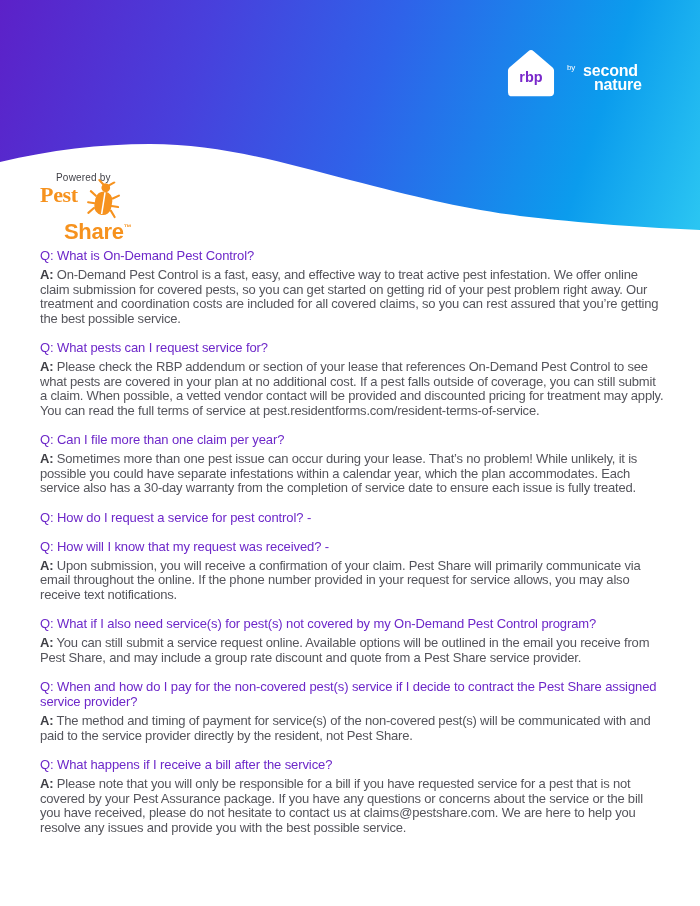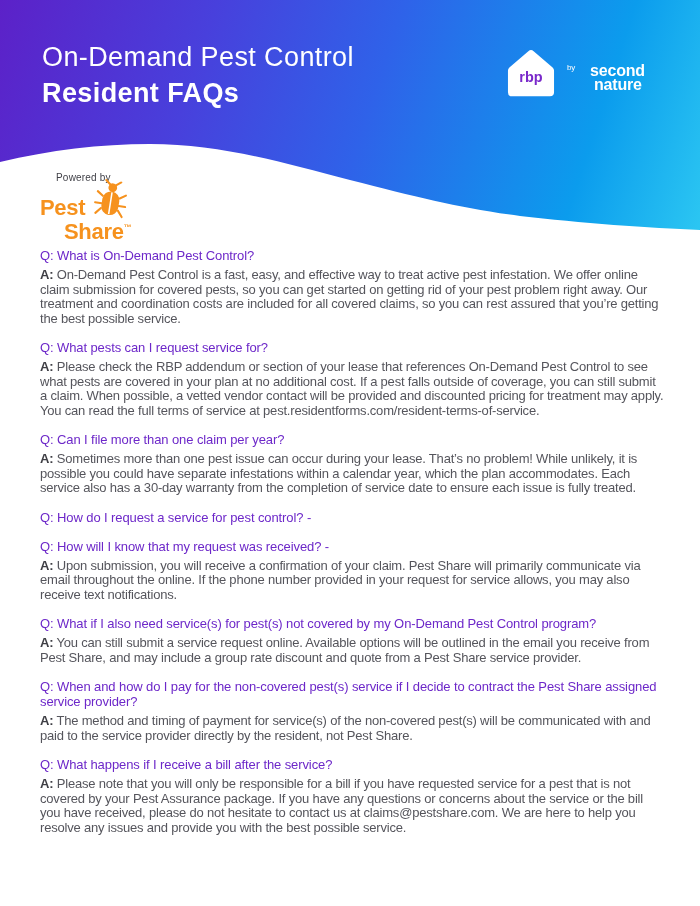--- a/index.html
+++ b/index.html
@@ -51,37 +51,37 @@
     align-items: center;
   }
   .rbp-badge { width: 56px; height: 56px; display: block; }
   .sn-text {
     margin-left: 8px;
     color: #ffffff;
     line-height: 15px;
     letter-spacing: -0.2px;
     white-space: nowrap;
   }
-  .sn-by { font-size: 8px; font-weight: 400; vertical-align: 6px; margin-right: 15px; }
+  .sn-by { font-size: 8px; font-weight: 400; vertical-align: 6px; margin-right: 8px; }
   .sn-word { font-size: 16px; font-weight: 700; }
   .sn-line2 { margin-left: 27px; margin-top: -1px; }
 
   
   .pestshare {
     position: absolute;
     left: 40px; top: 172px;
   }
   .powered-by {
     font-size: 10px;
     color: #3f3f46;
     letter-spacing: 0.2px;
     margin-bottom: 2px;
     padding-left: 16px;
   }
-  .ps-row1 { display: flex; align-items: flex-end; }
+  .ps-row1 { display: flex; align-items: flex-start; font-family: Liberation Serif, serif; }
   .ps-word {
     color: #f6921e;
     font-weight: 700;
     font-size: 22px;
     line-height: 20px;
     letter-spacing: -0.3px;
   }
   .ps-bug { width: 34px; height: 38px; margin-left: 9px; margin-top: -5px; transform: rotate(9deg); }
   .ps-row2 { margin-left: 24px; margin-top: 4px; white-space: nowrap; }
   .ps-tm { font-size: 8px; color: #f6921e; font-weight: 700; vertical-align: 9px; }
@@ -111,24 +111,20 @@
   }
   .faq-a .ap {
     color: #3e3e44;
     font-weight: 700;
   }
 </style>
 </head>
 <body>
 
 <div class="banner">
-  <div class="title-block">
-    <div class="title-line1">On-Demand Pest Control</div>
-    <div class="title-line2">Resident FAQs</div>
-  </div>
 
   <div class="rbp-group">
     <svg class="rbp-badge" viewBox="0 0 60 62">
       <defs>
         <linearGradient id="rbpDiamond" x1="0" y1="0" x2="0" y2="1">
           <stop offset="0" stop-color="#31d1ab"></stop>
           <stop offset="1" stop-color="#58c7f4"></stop>
         </linearGradient>
       </defs>
       <rect x="14" y="15" width="32" height="32" rx="9" transform="rotate(45 30 31)" fill="url(#rbpDiamond)"></rect>

